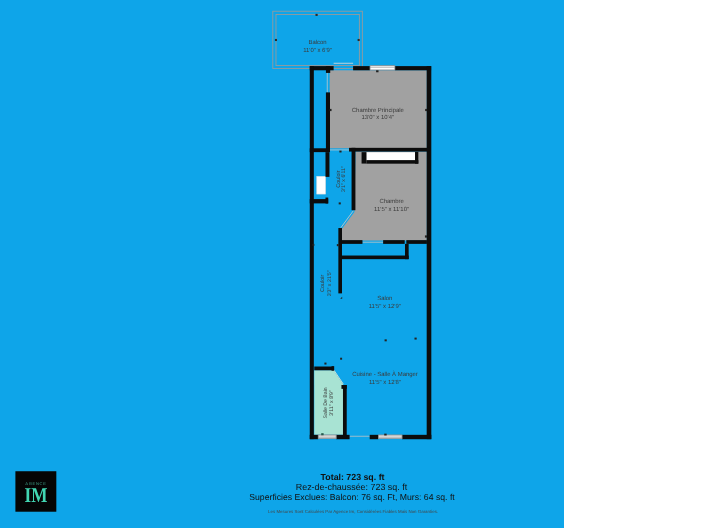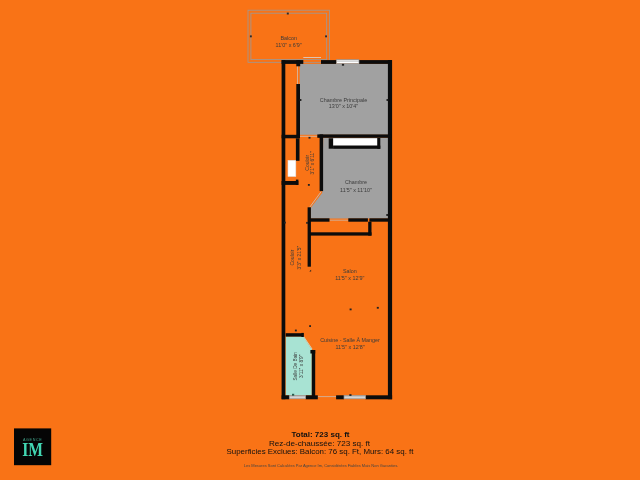--- a/index.html
+++ b/index.html
@@ -1,16 +1,16 @@
 <!DOCTYPE html>
 <html><head>
 <meta charset="utf-8">
 <style>
   html,body{margin:0;padding:0;background:#fff;}
-  .page{position:relative;width:640px;height:480px;background:#f97316;overflow:hidden;
+  .page{position:relative;width:512px;height:480px;background:#0ea5e9;overflow:hidden;
         font-family:"Liberation Sans", sans-serif;will-change:transform;transform:translateZ(0);}
   svg{position:absolute;left:0;top:0;}
 </style>
 </head>
 <body>
 <div class="page">
 <svg width="640" height="480" viewBox="0 0 640 480">
 
   <g fill="none" stroke="#9a9a9a" stroke-width="0.8">
     <rect x="248" y="10.2" width="81.4" height="52.1"></rect>

